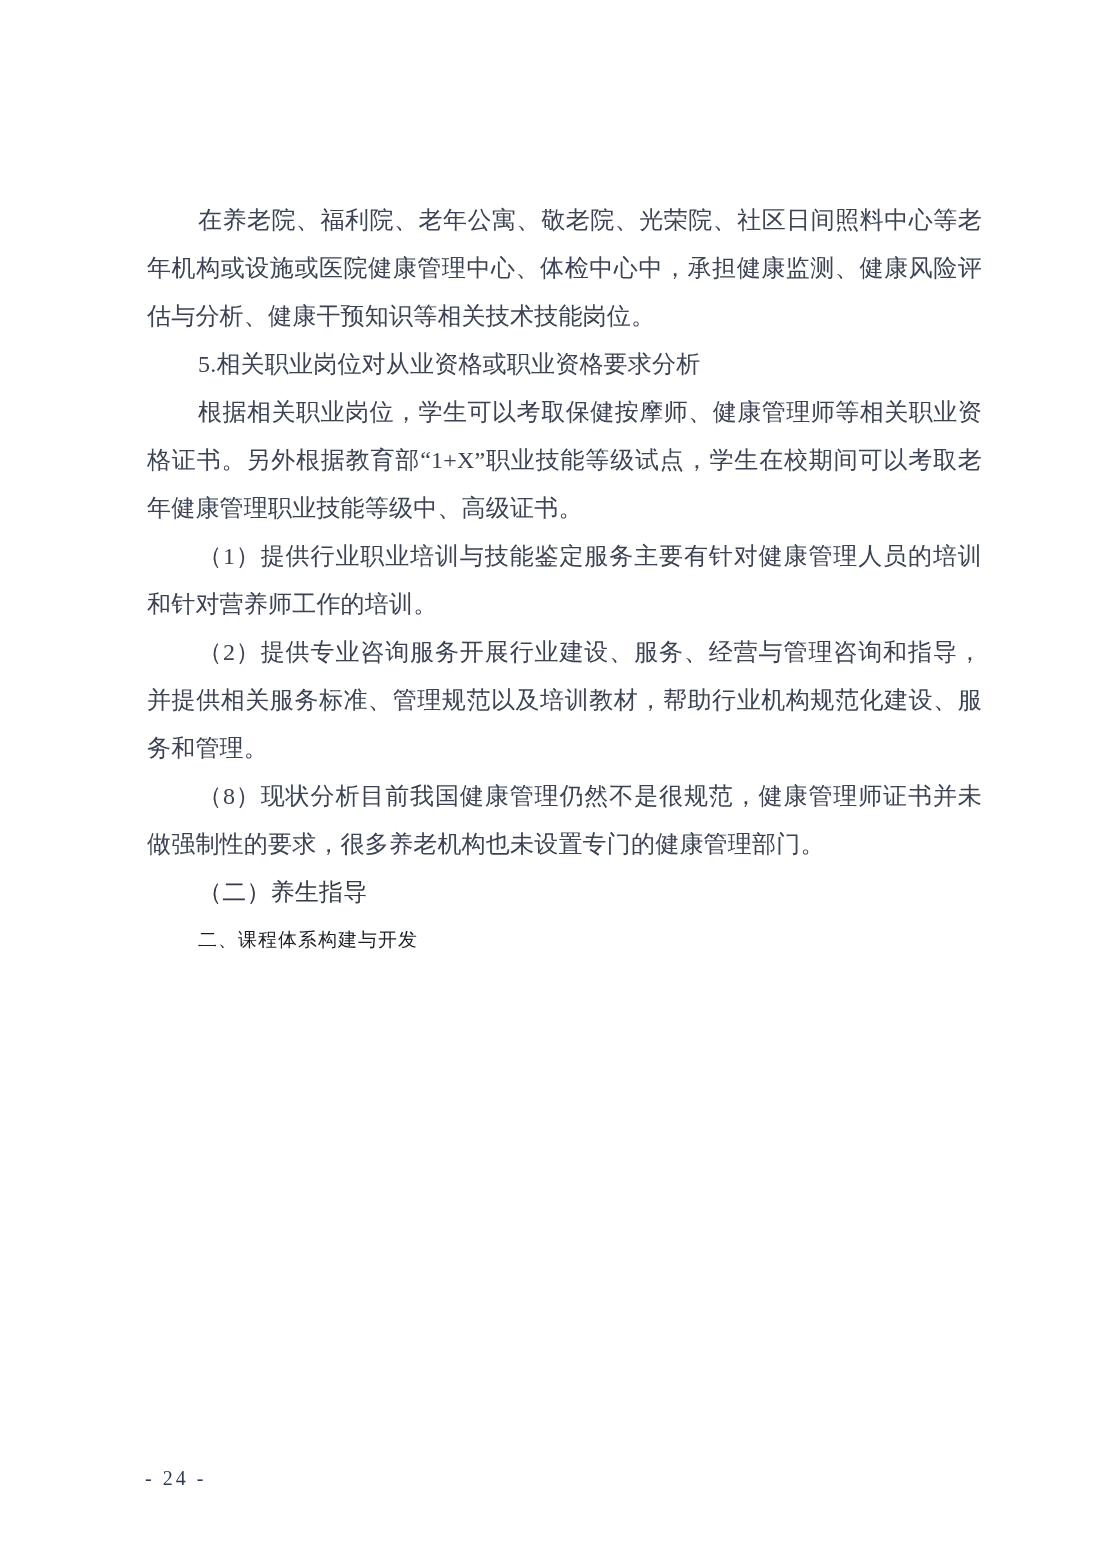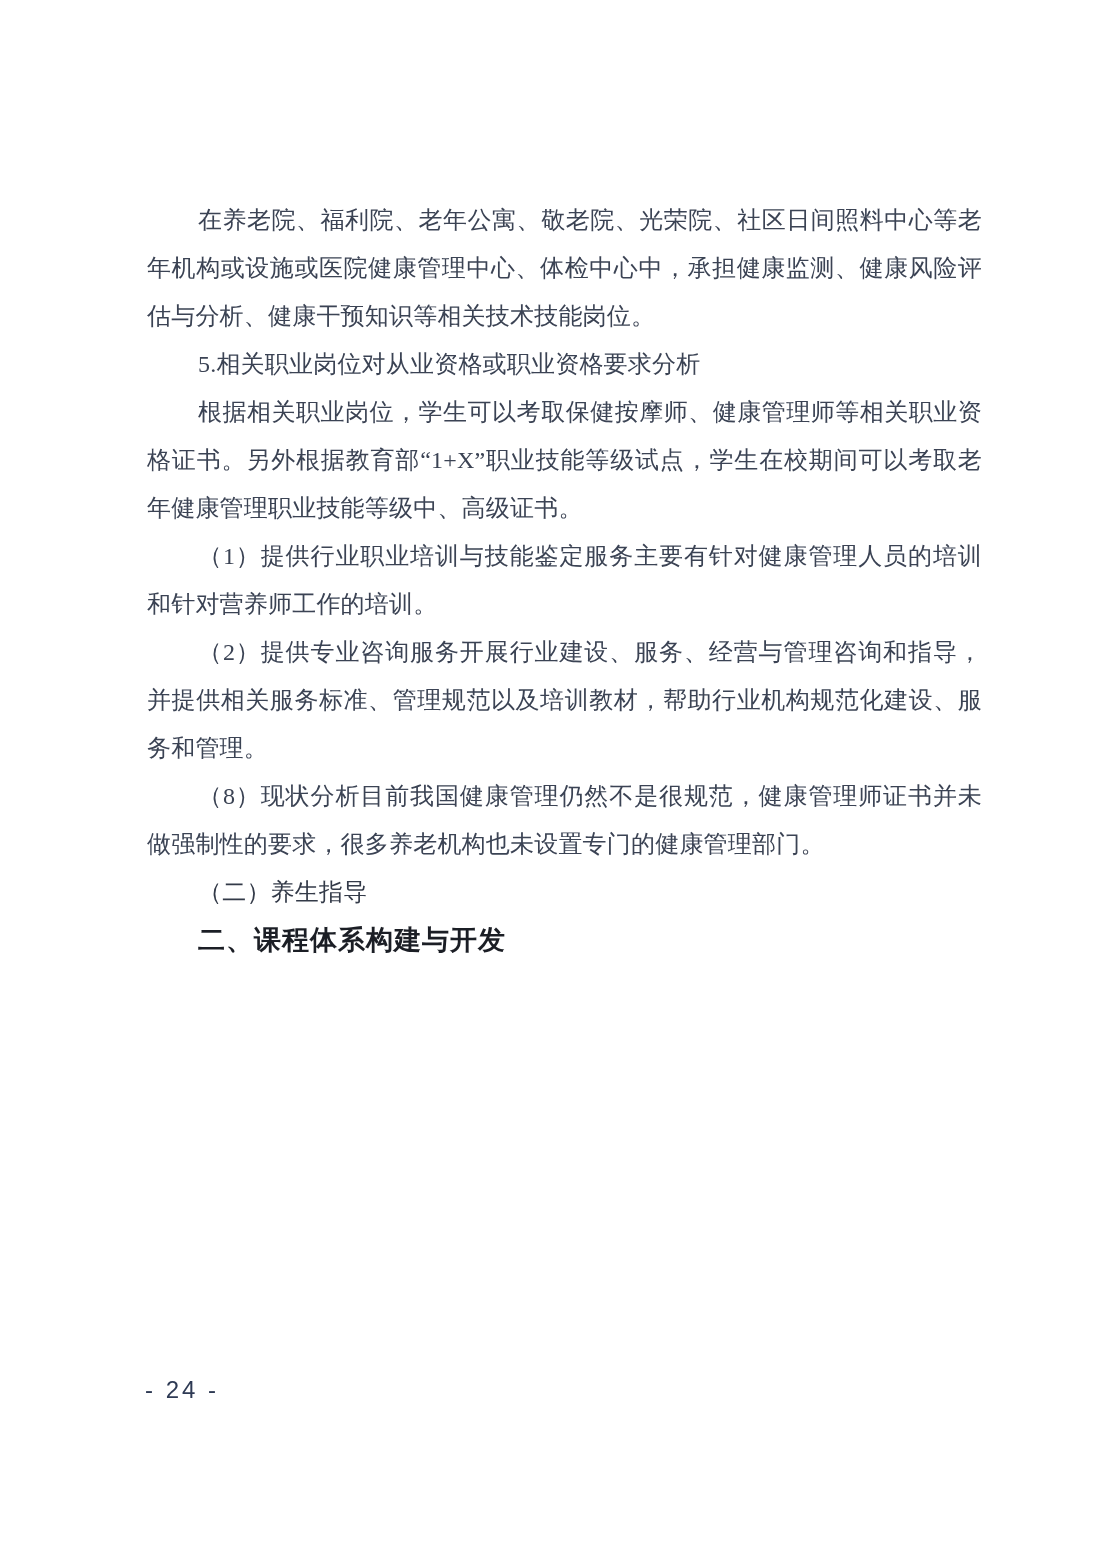--- a/index.html
+++ b/index.html
@@ -27,37 +27,37 @@
     text-align: justify;
     text-justify: inter-character;
     font-size: 24px;
     line-height: 48px;
     color: #3b4354;
     letter-spacing: 0.2px;
     font-family: "Liberation Serif", "DejaVu Serif", serif;
   }
   .para.h1 {
     font-family: "Liberation Sans", "DejaVu Sans", sans-serif;
-    font-weight: 700;
-    font-size: 27px;
+    font-weight: 400;
+    font-size: 19px;
     color: #1b1e25;
     letter-spacing: 1px;
   }
   .para.sub {
     color: #333a48;
   }
   .footer {
     position: absolute;
     left: 145px;
-    top: 1375px;
-    font-size: 24px;
+    top: 1463px;
+    font-size: 20px;
     line-height: 30px;
     color: #2e3a54;
     letter-spacing: 3px;
-    font-family: Liberation Sans, sans-serif;
+    font-family: Liberation Serif, serif;
   }
 </style>
 </head>
 <body>
 
 <div class="page">
   <div class="content">
       <p class="para body">在养老院、福利院、老年公寓、敬老院、光荣院、社区日间照料中心等老年机构或设施或医院健康管理中心、体检中心中，承担健康监测、健康风险评估与分析、健康干预知识等相关技术技能岗位。</p>
       <p class="para body">5.相关职业岗位对从业资格或职业资格要求分析</p>
       <p class="para body">根据相关职业岗位，学生可以考取保健按摩师、健康管理师等相关职业资格证书。另外根据教育部“1+X”职业技能等级试点，学生在校期间可以考取老年健康管理职业技能等级中、高级证书。</p>

